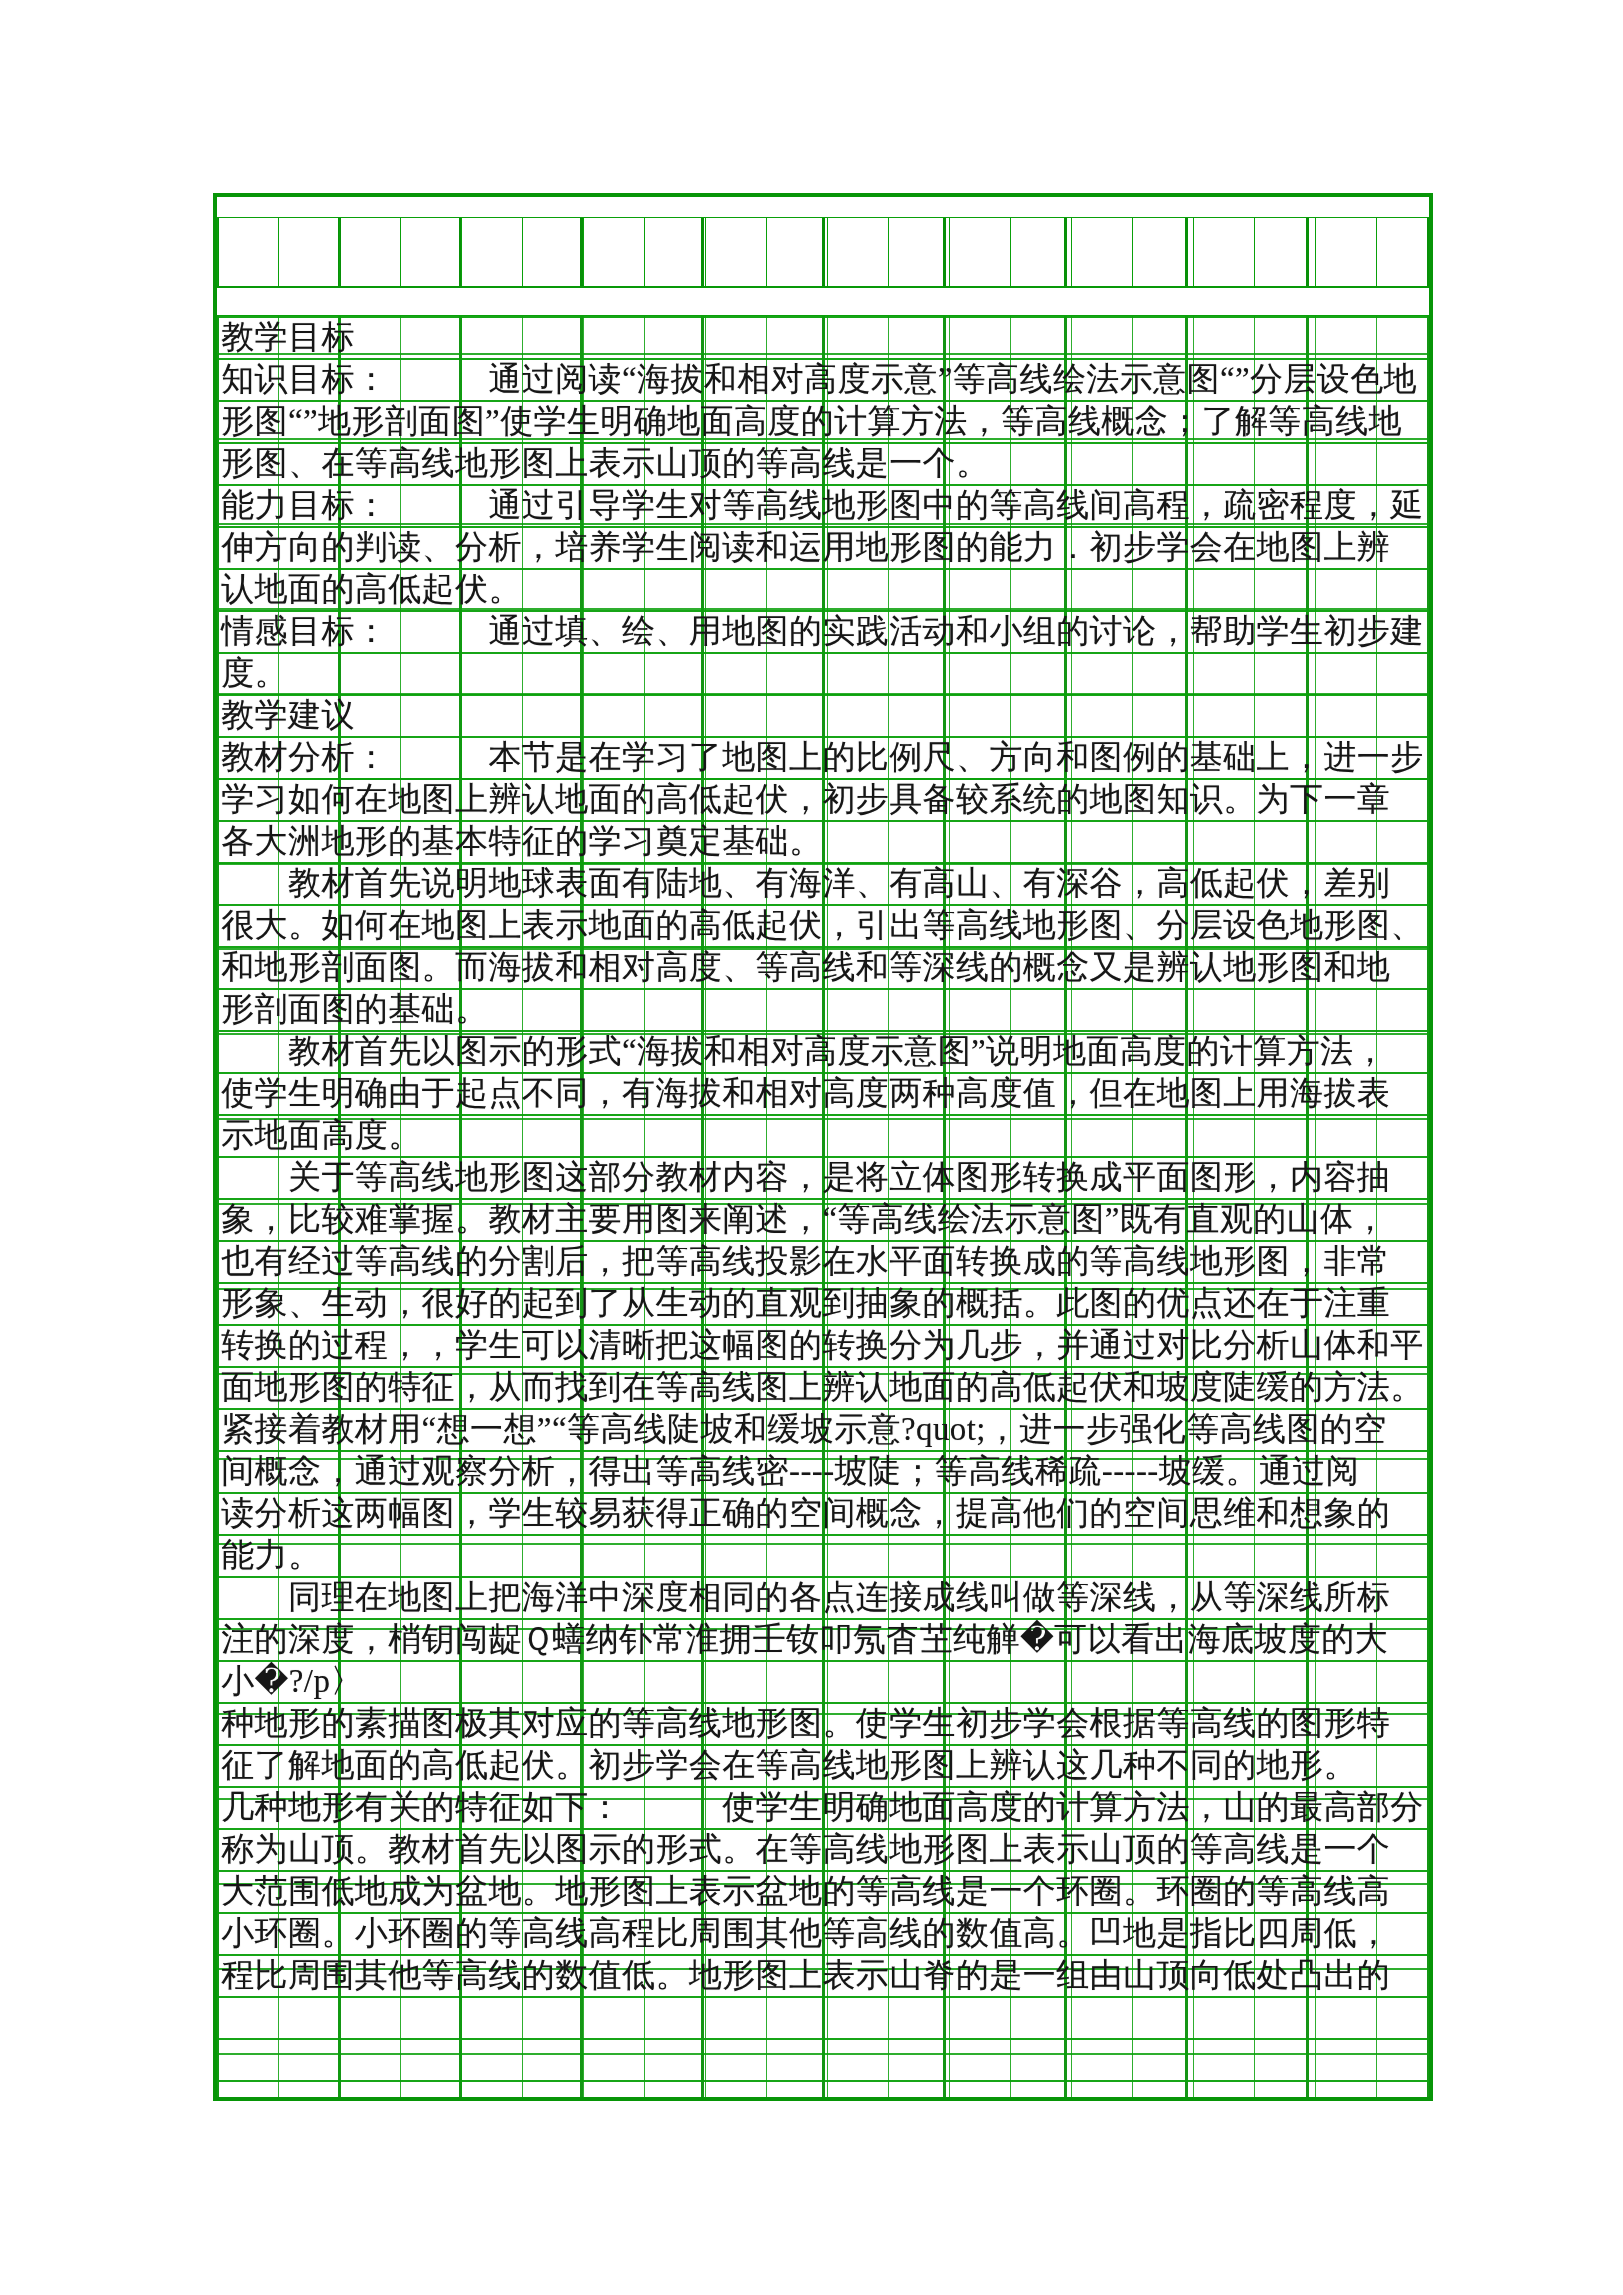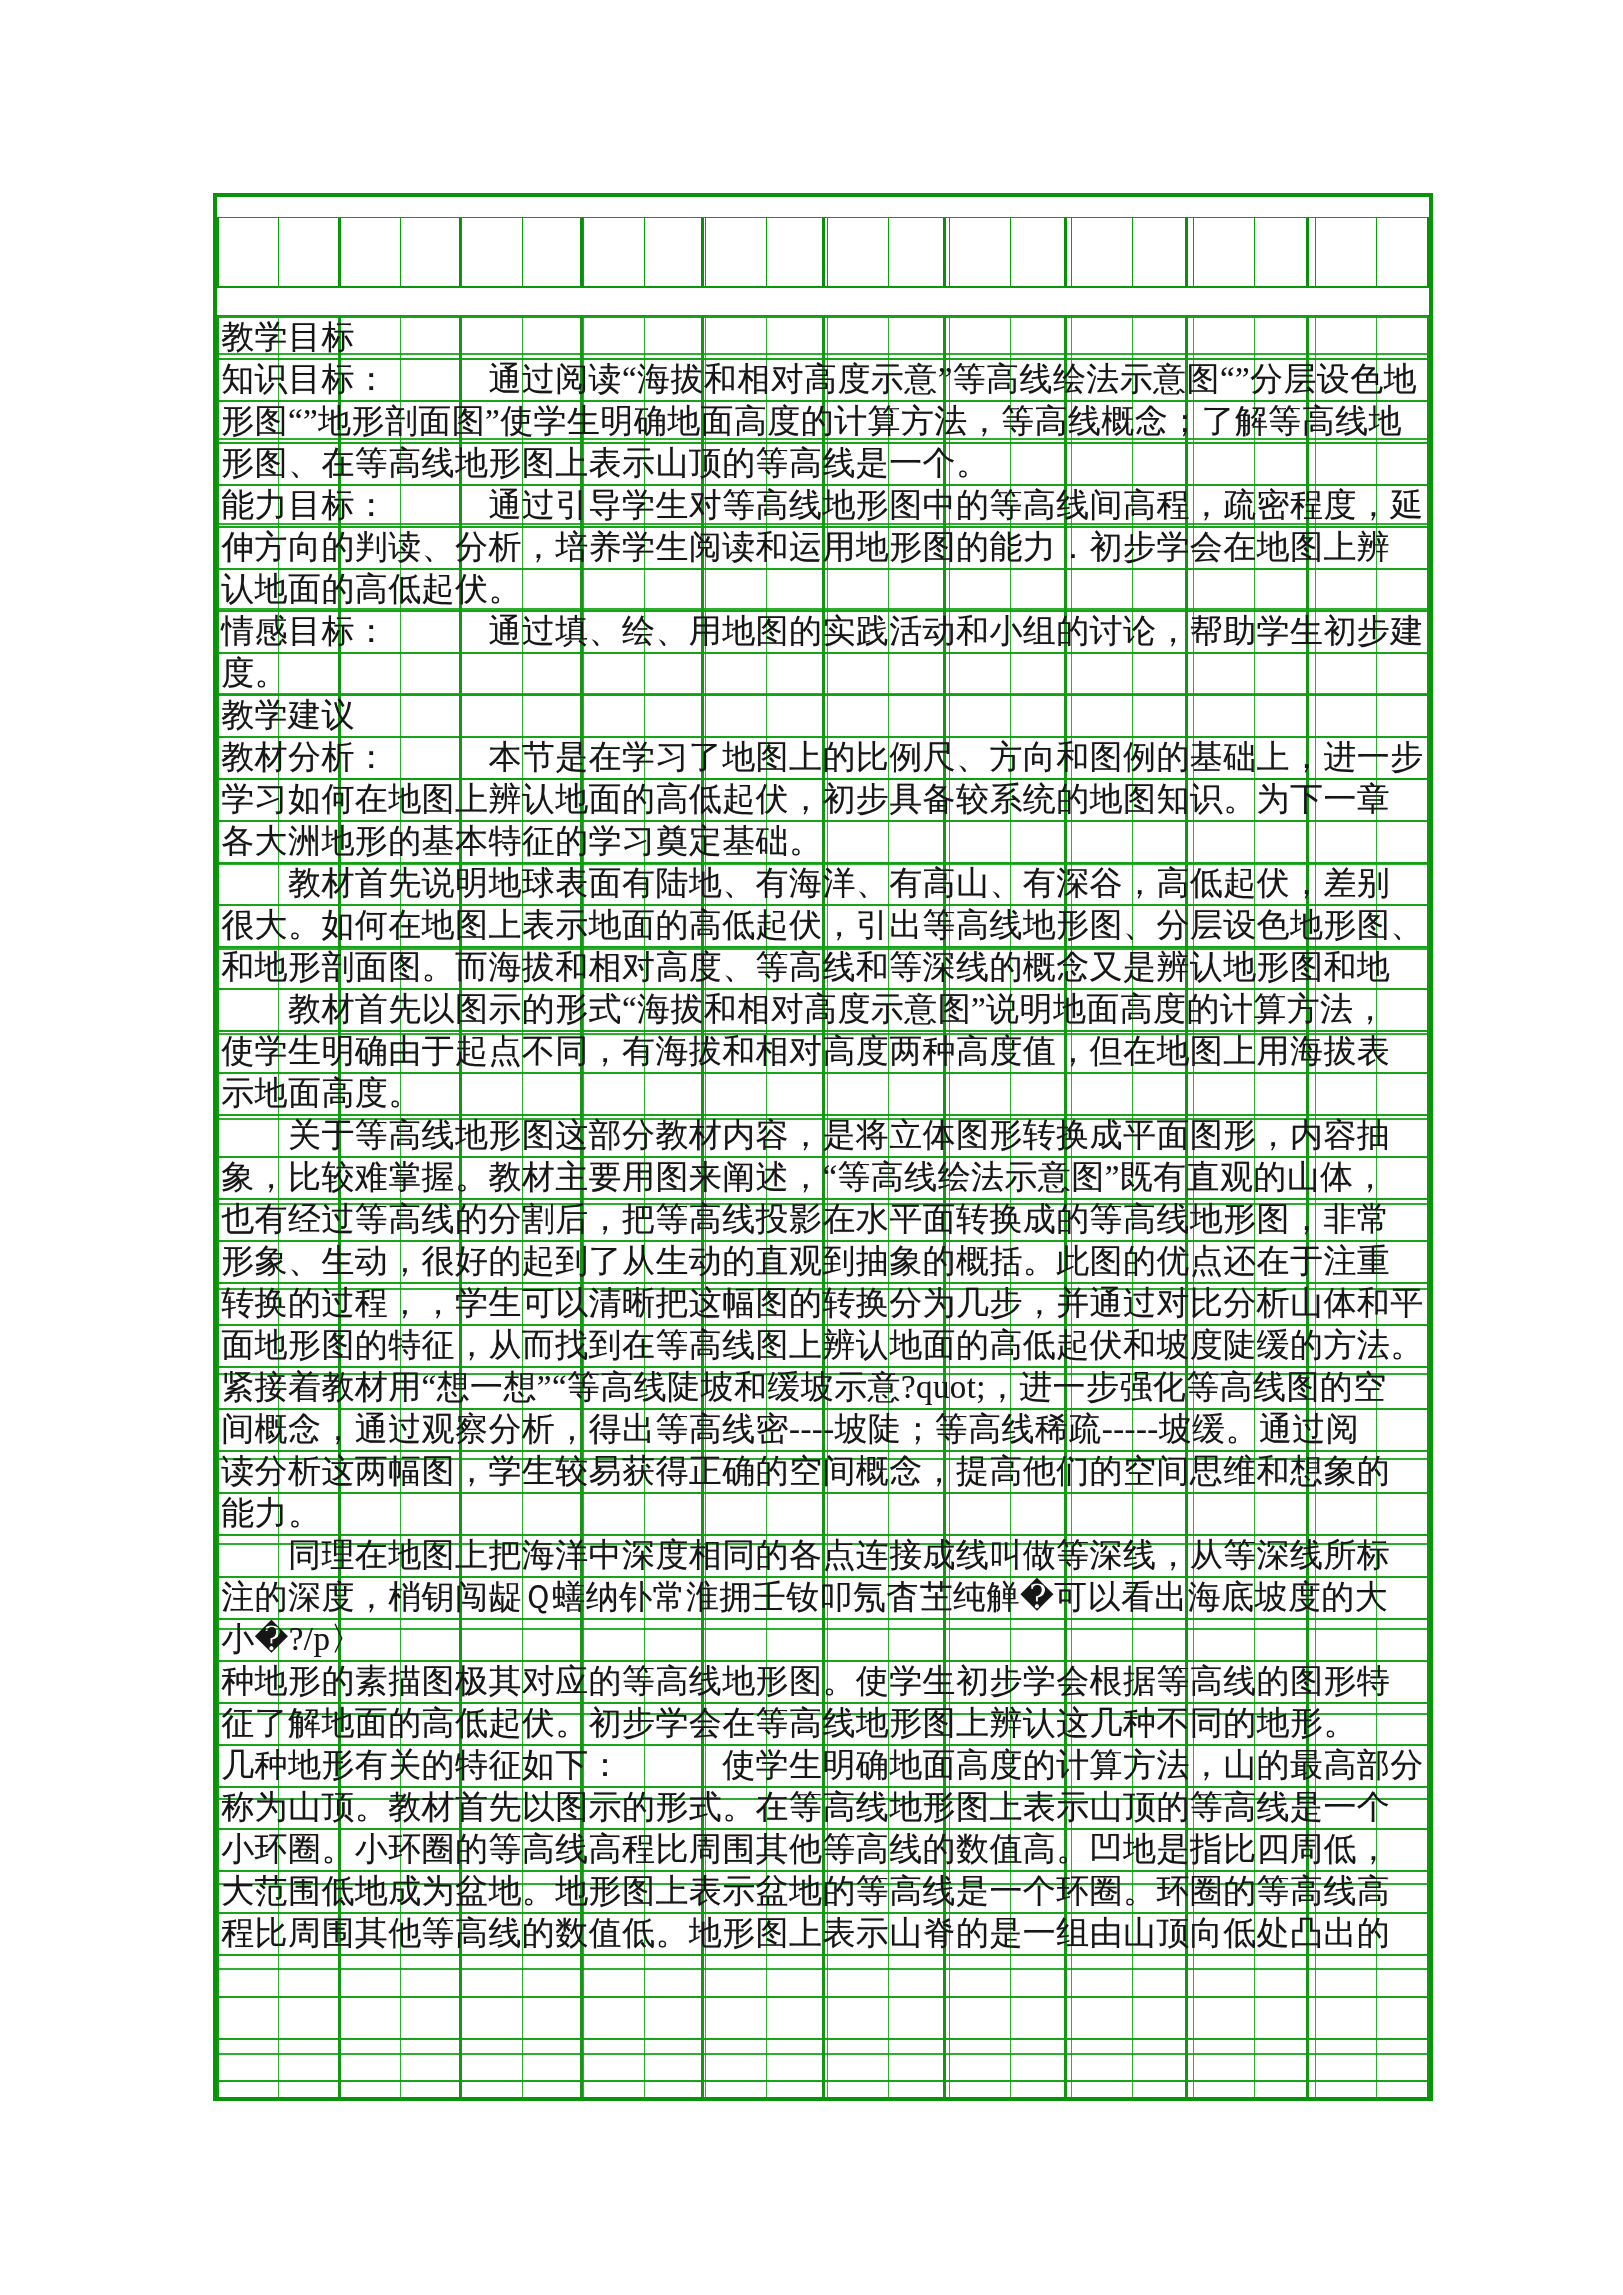--- a/index.html
+++ b/index.html
@@ -78,38 +78,39 @@
       <div class="tline">认地面的高低起伏。</div>
       <div class="tline">情感目标：　　　通过填、绘、用地图的实践活动和小组的讨论，帮助学生初步建</div>
       <div class="tline">度。</div>
       <div class="tline">教学建议</div>
       <div class="tline">教材分析：　　　本节是在学习了地图上的比例尺、方向和图例的基础上，进一步</div>
       <div class="tline">学习如何在地图上辨认地面的高低起伏，初步具备较系统的地图知识。为下一章</div>
       <div class="tline">各大洲地形的基本特征的学习奠定基础。</div>
       <div class="tline">　　教材首先说明地球表面有陆地、有海洋、有高山、有深谷，高低起伏，差别</div>
       <div class="tline">很大。如何在地图上表示地面的高低起伏，引出等高线地形图、分层设色地形图、</div>
       <div class="tline">和地形剖面图。而海拔和相对高度、等高线和等深线的概念又是辨认地形图和地</div>
+      <div class="tline">形剖面图的基础。</div>
       <div class="tline">　　教材首先以图示的形式“海拔和相对高度示意图”说明地面高度的计算方法，</div>
       <div class="tline">使学生明确由于起点不同，有海拔和相对高度两种高度值，但在地图上用海拔表</div>
       <div class="tline">示地面高度。</div>
       <div class="tline">　　关于等高线地形图这部分教材内容，是将立体图形转换成平面图形，内容抽</div>
       <div class="tline">象，比较难掌握。教材主要用图来阐述，“等高线绘法示意图”既有直观的山体，</div>
       <div class="tline">也有经过等高线的分割后，把等高线投影在水平面转换成的等高线地形图，非常</div>
       <div class="tline">形象、生动，很好的起到了从生动的直观到抽象的概括。此图的优点还在于注重</div>
       <div class="tline">转换的过程，，学生可以清晰把这幅图的转换分为几步，并通过对比分析山体和平</div>
       <div class="tline">面地形图的特征，从而找到在等高线图上辨认地面的高低起伏和坡度陡缓的方法。</div>
       <div class="tline">紧接着教材用“想一想”“等高线陡坡和缓坡示意?quot;，进一步强化等高线图的空</div>
       <div class="tline">间概念，通过观察分析，得出等高线密----坡陡；等高线稀疏-----坡缓。通过阅</div>
       <div class="tline">读分析这两幅图，学生较易获得正确的空间概念，提高他们的空间思维和想象的</div>
       <div class="tline">能力。</div>
       <div class="tline">　　同理在地图上把海洋中深度相同的各点连接成线叫做等深线，从等深线所标</div>
       <div class="tline">注的深度，梢钥闯龊Ｑ蟮纳钋常淮拥壬钕叩氖杳芏纯觯�可以看出海底坡度的大</div>
       <div class="tline">小�?/p〉</div>
       <div class="tline">种地形的素描图极其对应的等高线地形图。使学生初步学会根据等高线的图形特</div>
       <div class="tline">征了解地面的高低起伏。初步学会在等高线地形图上辨认这几种不同的地形。</div>
       <div class="tline">几种地形有关的特征如下：　　　使学生明确地面高度的计算方法，山的最高部分</div>
       <div class="tline">称为山顶。教材首先以图示的形式。在等高线地形图上表示山顶的等高线是一个</div>
+      <div class="tline">大范围低地成为盆地。地形图上表示盆地的等高线是一个环圈。环圈的等高线高</div>
       <div class="tline">小环圈。小环圈的等高线高程比周围其他等高线的数值高。凹地是指比四周低，</div>
-      <div class="tline">大范围低地成为盆地。地形图上表示盆地的等高线是一个环圈。环圈的等高线高</div>
       <div class="tline">程比周围其他等高线的数值低。地形图上表示山脊的是一组由山顶向低处凸出的</div>
     </div>
 </div>
 
 
 </body></html>

